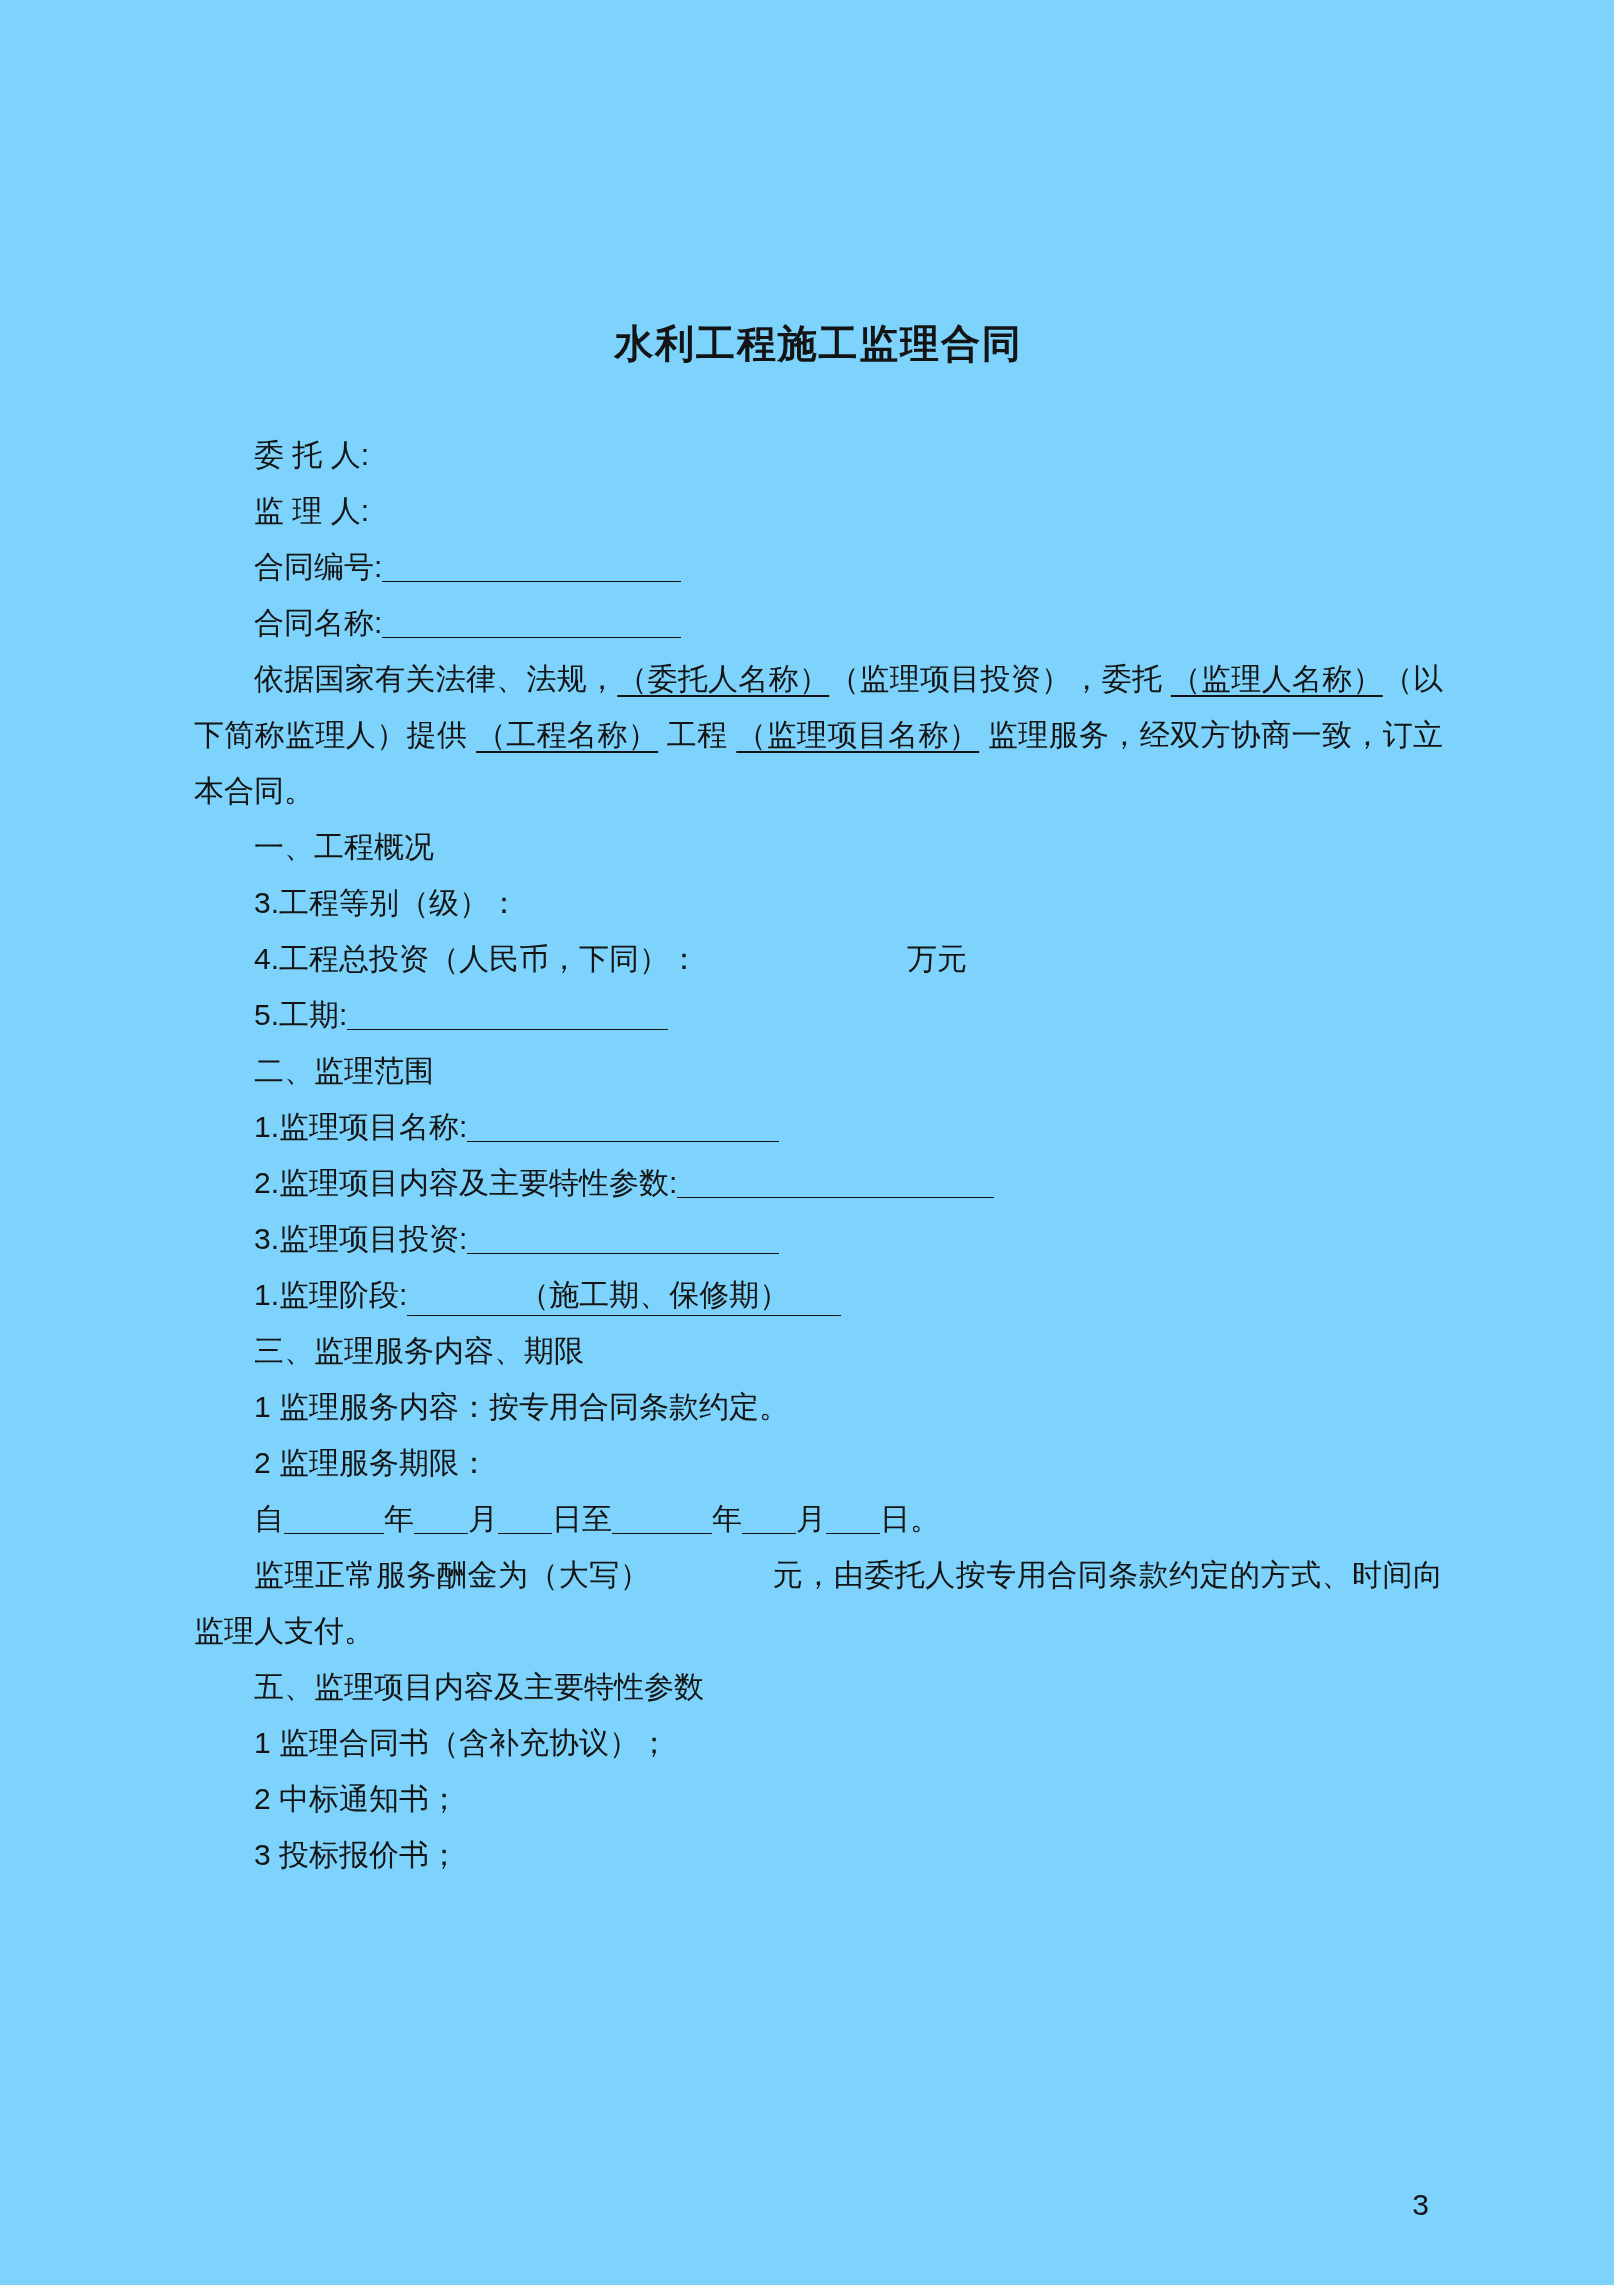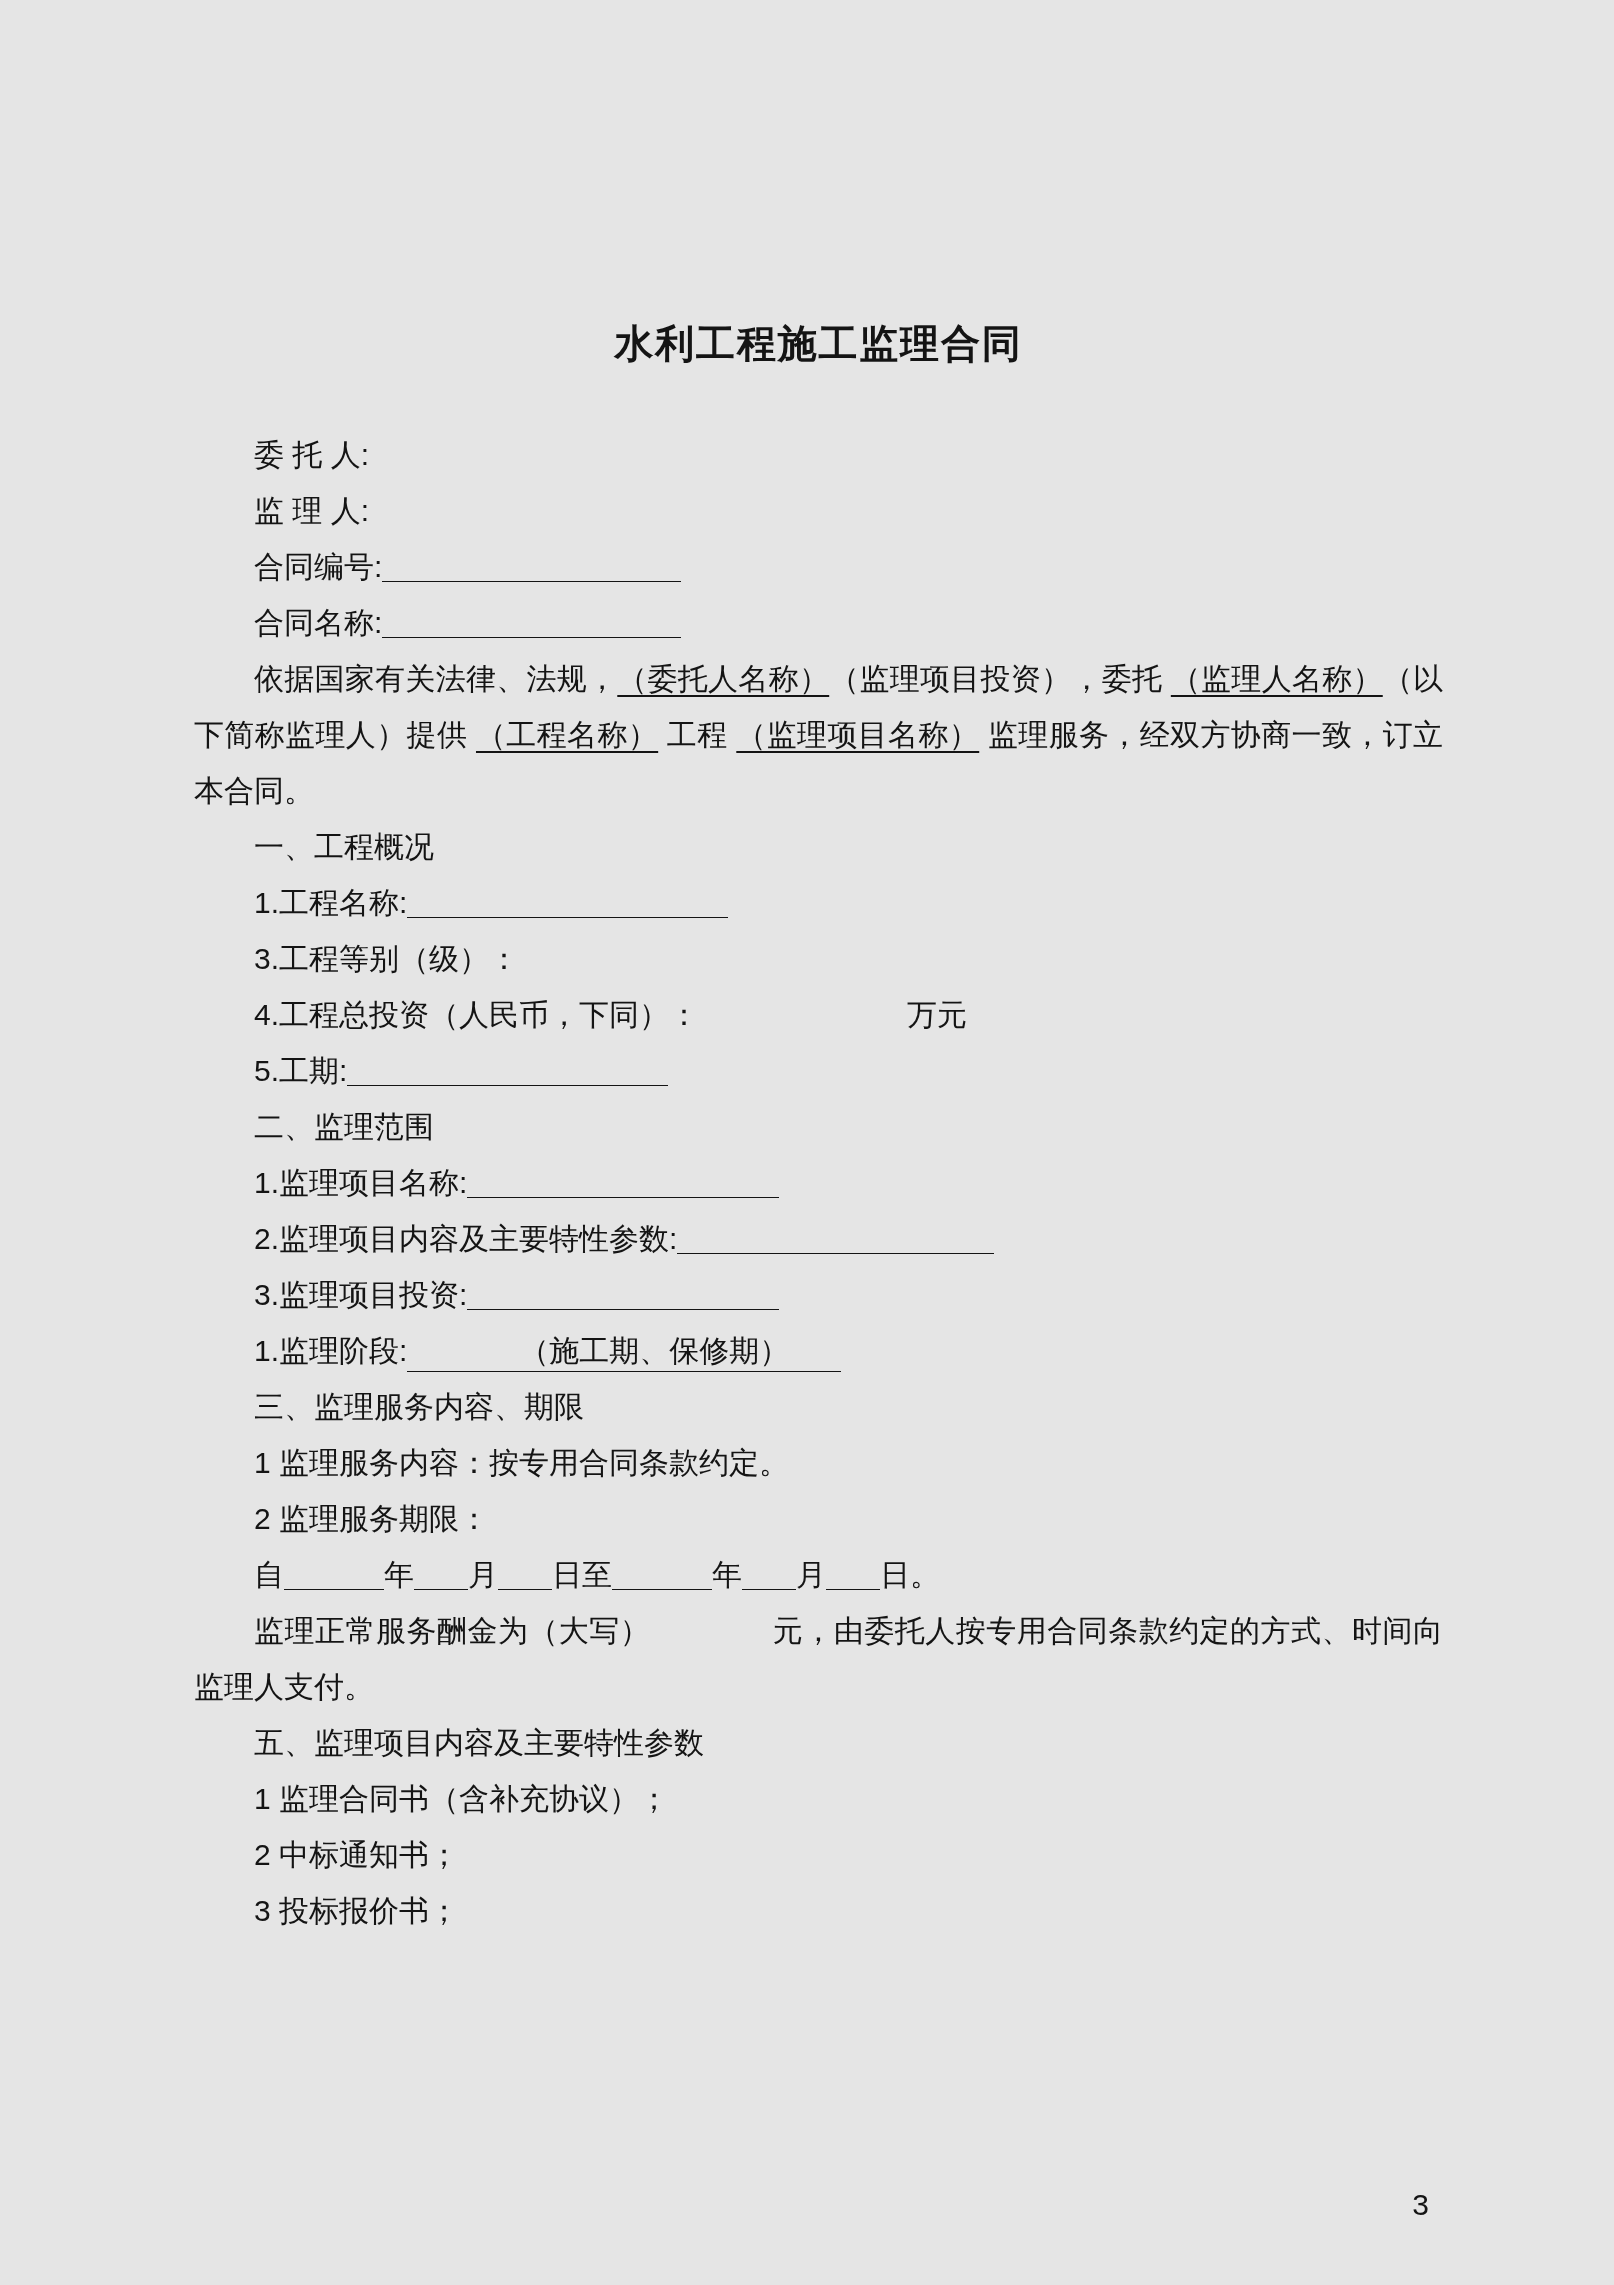--- a/index.html
+++ b/index.html
@@ -4,21 +4,21 @@
 <style>
   html, body {
     margin: 0;
     padding: 0;
     background: #ffffff;
   }
   .page {
     position: relative;
     width: 1615px;
     height: 2285px;
-    background: #e5e5e5;
+    background: #7dd3fc;
     box-sizing: border-box;
     padding: 318px 172px 0 194px;
     font-family: "Liberation Sans", sans-serif;
     font-size: 30px;
     color: #141414;
     overflow: hidden;
   }
   .title {
     margin: 0 0 58px 0;
     text-align: center;
@@ -91,21 +91,20 @@
   <p class="line indent"><span>监 理 人:</span></p>
 
   <p class="line indent"><span>合同编号:</span><span class="blank w330"></span></p>
 
   <p class="line indent"><span>合同名称:</span><span class="blank w330"></span></p>
 
   <p class="para"><span>依据国家有关法律、法规，</span><span class="u">（委托人名称）</span><span>（监理项目投资），委托 </span><span class="u">（监理人名称）</span><span>（以下简称监理人）提供 </span><span class="u">（工程名称）</span><span> 工程 </span><span class="u">（监理项目名称）</span><span> 监理服务，经双方协商一致，订立本合同。</span></p>
 
   <p class="line indent">一、工程概况</p>
 
-  <p class="line indent"><span>1.工程名称:</span><span class="blank w355"></span></p>
 
 
   <p class="line indent">3.工程等别（级）：</p>
 
   <p class="line indent"><span>4.工程总投资（人民币，下同）：</span><span class="gap g230"></span><span>万元</span></p>
 
   <p class="line indent"><span>5.工期:</span><span class="blank w355"></span></p>
 
   <p class="line indent">二、监理范围</p>
 

